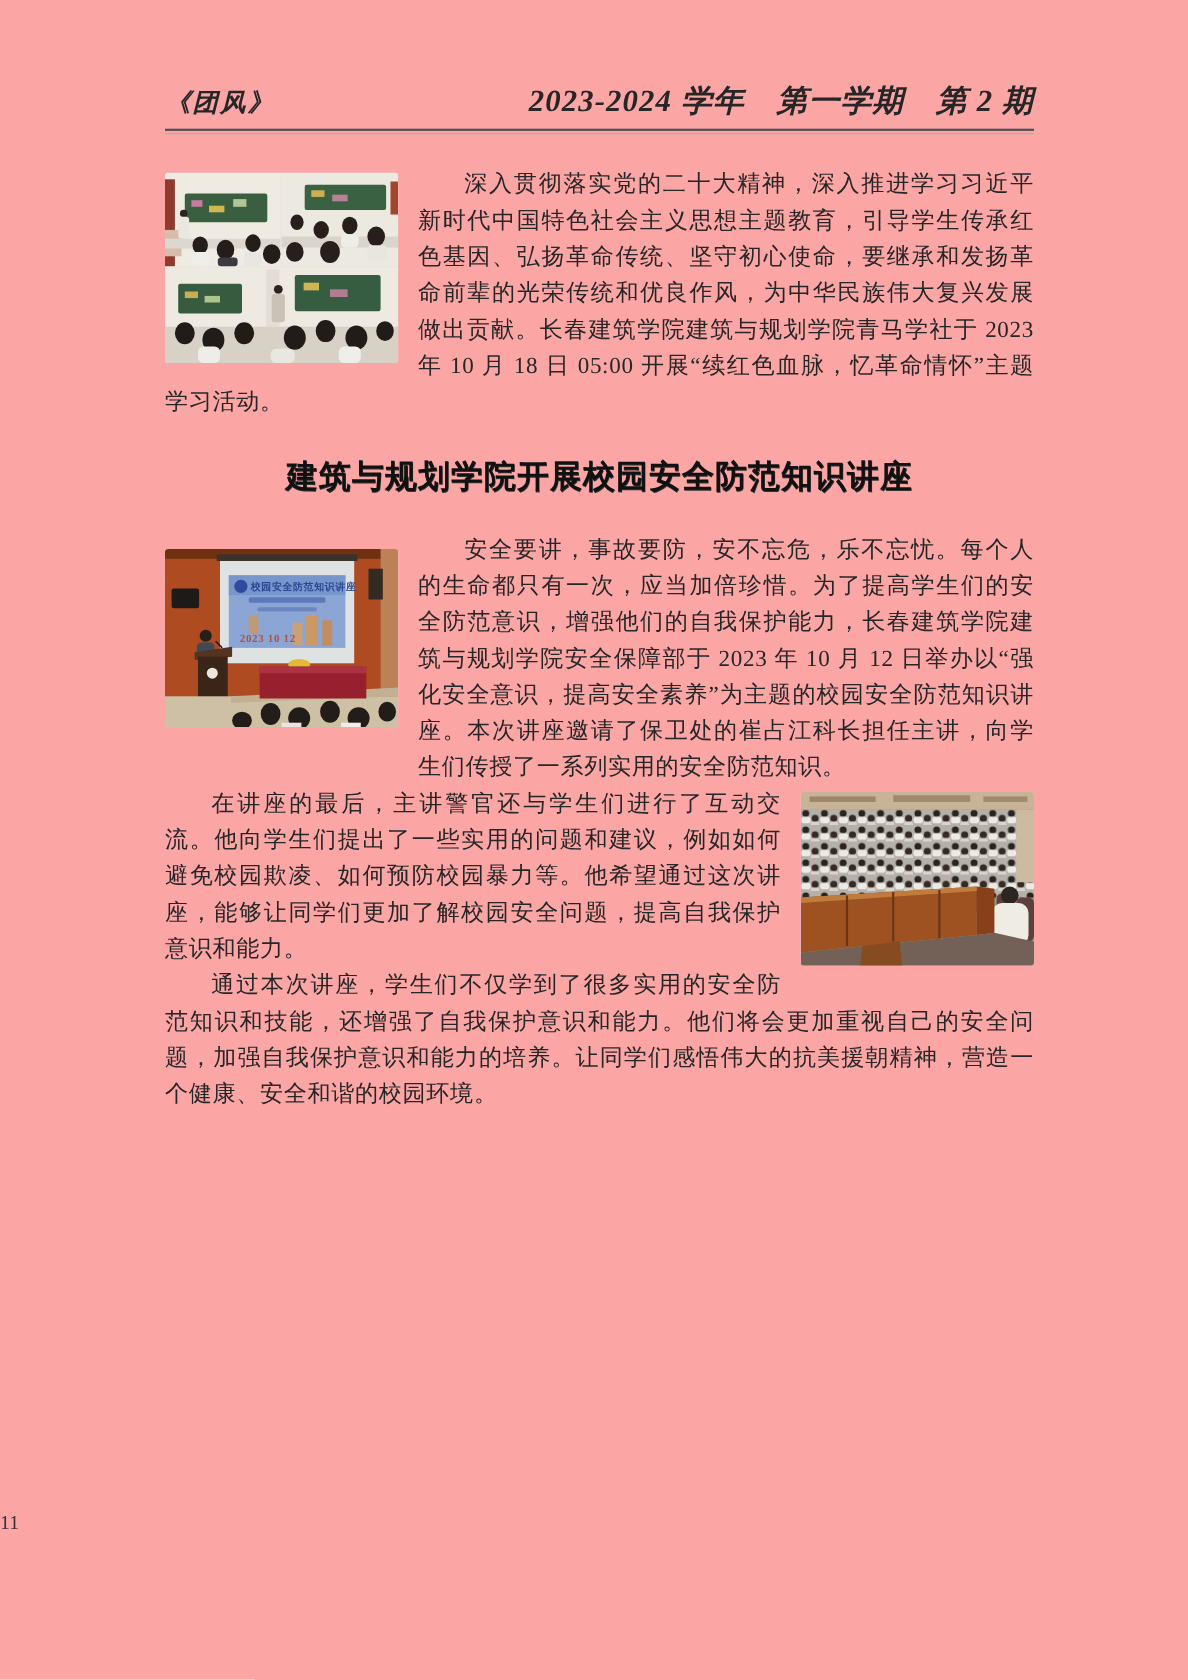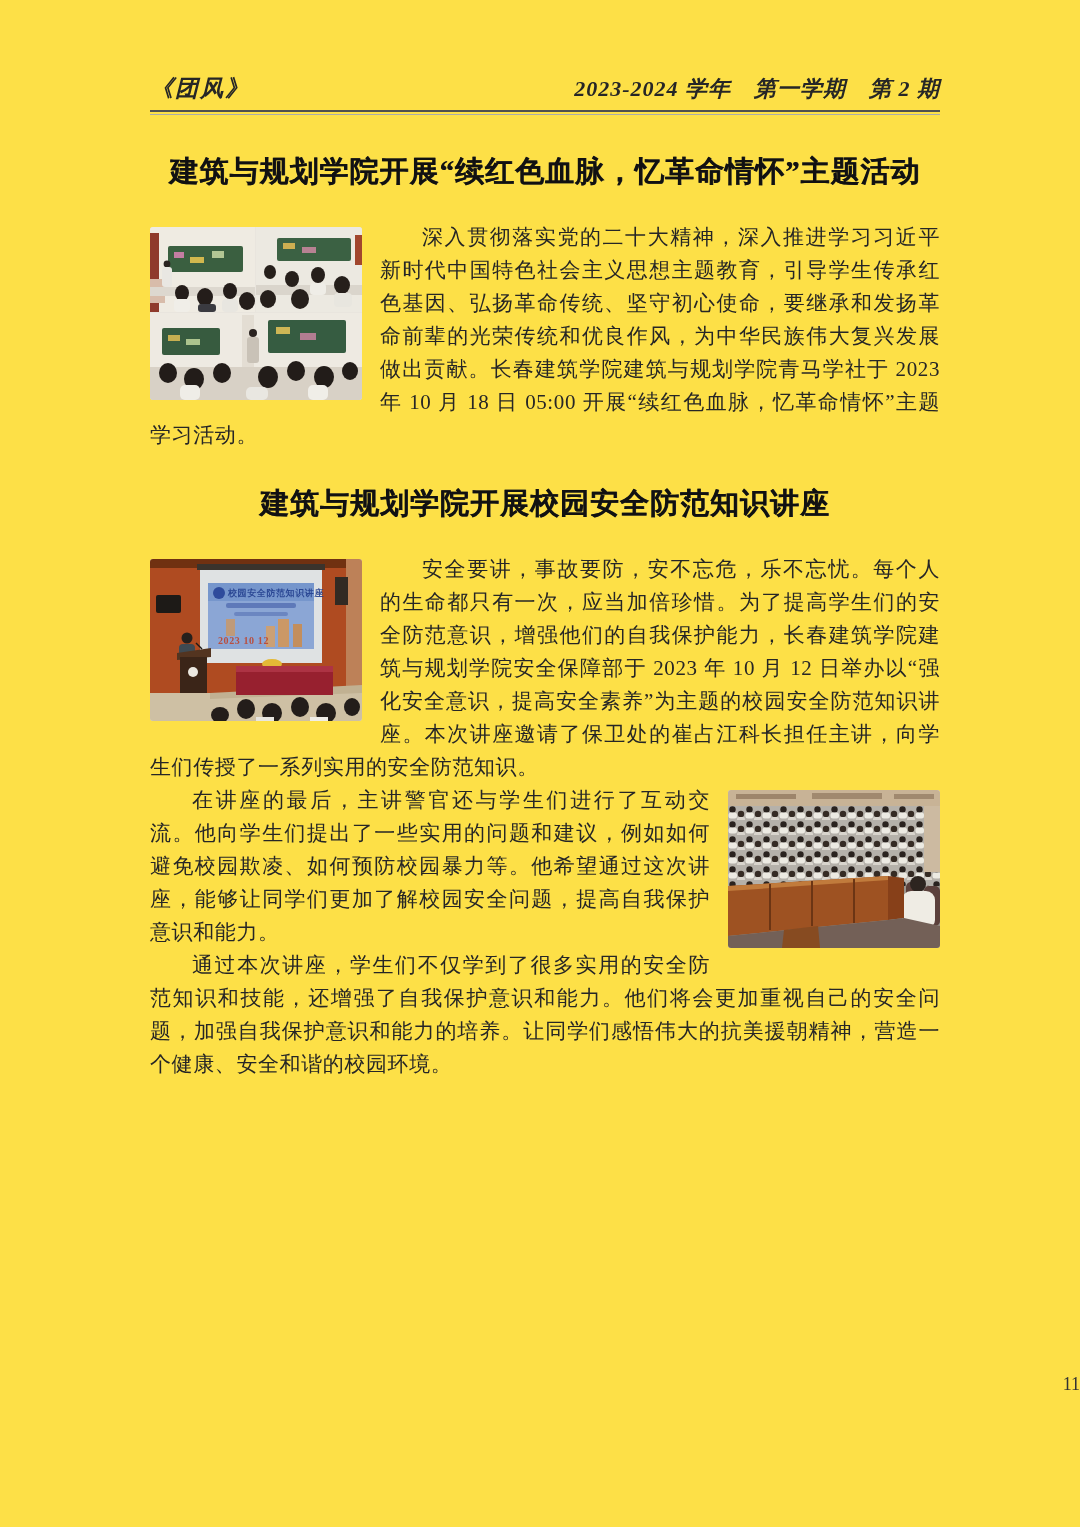--- a/index.html
+++ b/index.html
@@ -1,65 +1,63 @@
 <!DOCTYPE html>
 <html lang="zh"><head>
 <meta charset="utf-8">
 <style>
   html,body{margin:0;padding:0;background:#ffffff;}
   .page{
     position:relative;
     width:1080px;height:1527px;
-    background:#fde047;
+    background:#fca5a5;
     box-sizing:border-box;
     padding:73px 140px 0 150px;
     font-family:"Liberation Serif","DejaVu Serif",serif;
     color:#262626;
     overflow:hidden;
   }
   
   .hdr{display:flex;justify-content:space-between;align-items:baseline;}
   .hdr .jname{font-size:23px;font-weight:bold;font-style:italic;letter-spacing:2px;}
-  .hdr .issue{font-size:22px;font-weight:bold;font-style:italic;letter-spacing:1px;}
+  .hdr .issue{font-size:28px;font-weight:bold;font-style:italic;letter-spacing:1px;}
   .hdr-rule{margin-top:6px;height:2px;border-top:2px solid #4f4f4f;border-bottom:1px solid #ababab;}
   
   .art-title{
     text-align:center;font-size:29px;font-weight:900;letter-spacing:1px;
     margin:37px 0 0 0;color:#111;
     text-shadow:0.4px 0.4px 0 #333;
   }
   .art-title.second{margin-top:32px;}
   
   .body-copy{margin-top:29px;font-size:21px;line-height:33px;text-align:justify;letter-spacing:0.6px;}
   .body-copy p{margin:0;text-indent:2em;}
   
   .photo{display:block;border-radius:3px;overflow:hidden;background:#ddd;}
   .photo svg{display:block;filter:blur(0.4px) saturate(0.95);}
   .ph-left{float:left;margin:6px 18px 12px 0;}
-  .ph-left2{float:left;margin:6px 18px 24px 0;}
+  .ph-left2{float:left;margin:16px 18px 24px 0;}
   .ph-right{float:right;margin:6px 0 28px 18px;}
   .page-num{
     position:absolute;left:0;right:0;bottom:132px;
-    text-align:right;font-size:18px;color:#333;
+    text-align:left;font-size:18px;color:#333;
     font-family:"Liberation Serif","DejaVu Serif",serif;
-    padding-left:41px;
   }
 </style>
 </head>
 <body>
 
 <div class="page">
 
   <div class="hdr">
     <span class="jname">《团风》</span>
     <span class="issue">2023-2024 学年　第一学期　第 2 期</span>
   </div>
   <div class="hdr-rule"></div>
 
-  <h1 class="art-title">建筑与规划学院开展“续红色血脉，忆革命情怀”主题活动</h1>
 
   <div class="body-copy">
     <span class="photo ph-left">
       <svg width="212" height="173" viewBox="0 0 212 173" xmlns="http://www.w3.org/2000/svg">
         <rect width="212" height="173" fill="#e9e5de"></rect>
 
         <rect x="0" y="0" width="105" height="85" fill="#efebe2"></rect>
         <rect x="0" y="6" width="9" height="79" fill="#93392a"></rect>
         <rect x="0" y="52" width="15" height="24" fill="#d9bca9"></rect>
         <rect x="18" y="19" width="75" height="26" rx="2" fill="#39603f"></rect>

